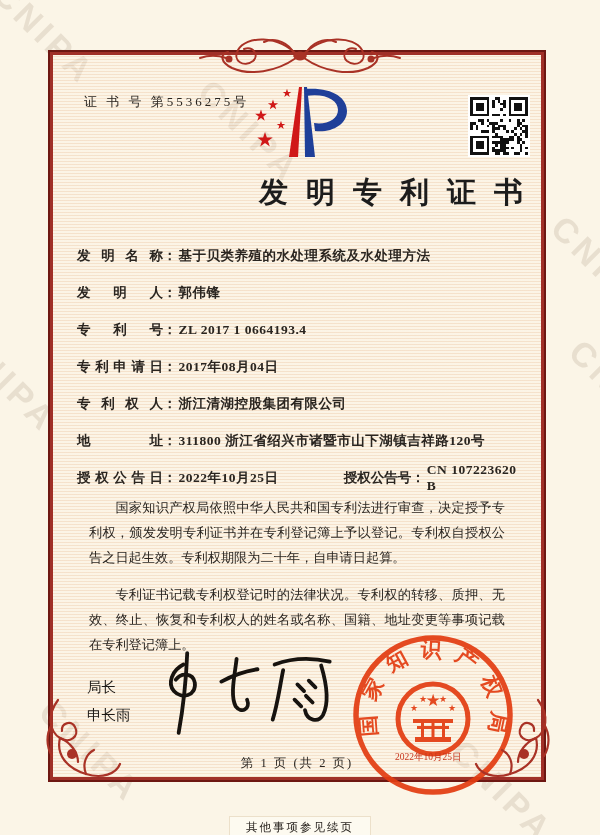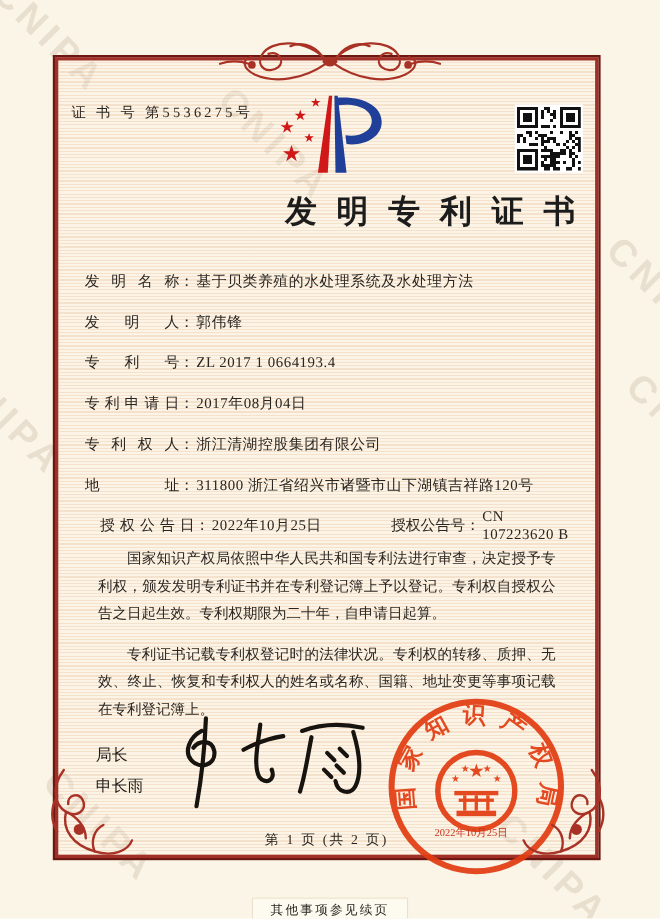--- a/index.html
+++ b/index.html
@@ -14,33 +14,33 @@
   
   .frame{position:absolute;left:50px;top:52px;width:494px;height:728px;box-sizing:border-box;
          border:3px solid #a03028;outline:2px solid #6d1712;
          background:
            repeating-linear-gradient(0deg,
              rgba(228,170,124,.26) 0px, rgba(228,170,124,.26) 1px,
              rgba(253,242,228,.30) 1px, rgba(253,242,228,.30) 3px);}
   .ornament{position:absolute;pointer-events:none;}
 
   
-  .cert-no{position:absolute;left:12px;top:38px;font-size:13px;letter-spacing:3px;color:#2a2520;}
+  .cert-no{position:absolute;left:31px;top:38px;font-size:13px;letter-spacing:3px;color:#2a2520;}
   .logo{position:absolute;left:190px;top:30px;}
   .qr{position:absolute;left:415px;top:40px;width:58px;height:58px;background:#fff;padding:2px;}
   .title{position:absolute;left:0;right:0;top:118px;text-align:right;font-size:29px;font-weight:bold;
          color:#1c1c1c;letter-spacing:18px;text-indent:18px;}
 
   
-  .fields{position:absolute;left:24px;right:20px;top:182px;font-size:13.5px;color:#2a2520;}
+  .fields{position:absolute;left:24px;right:20px;top:182px;font-size:13.5px;color:#2a2520;font-weight:bold;}
   .row{height:37px;display:flex;align-items:center;}
   .lbl{display:inline-block;width:86px;text-align:justify;text-align-last:justify;flex:0 0 86px;}
   .colon{flex:0 0 auto;}
   .val{margin-left:2px;letter-spacing:.5px;}
-  .row.auth .pair{display:flex;align-items:center;margin-left:14px;}
+  .row.auth .pair{display:flex;align-items:center;}
   .row.auth .pair.first{width:280px;}
   .row.auth .pair.second .lbl2{flex:0 0 auto;}
 
   
   .body-text{position:absolute;left:24px;right:24px;top:428px;font-size:13.2px;line-height:25px;
              color:#2a2520;text-align:justify;}
   .body-text p{margin:12px;text-indent:2em;}
 
   
   .officer{position:absolute;left:34px;top:618px;font-size:14.5px;line-height:28px;color:#1e1a16;}

